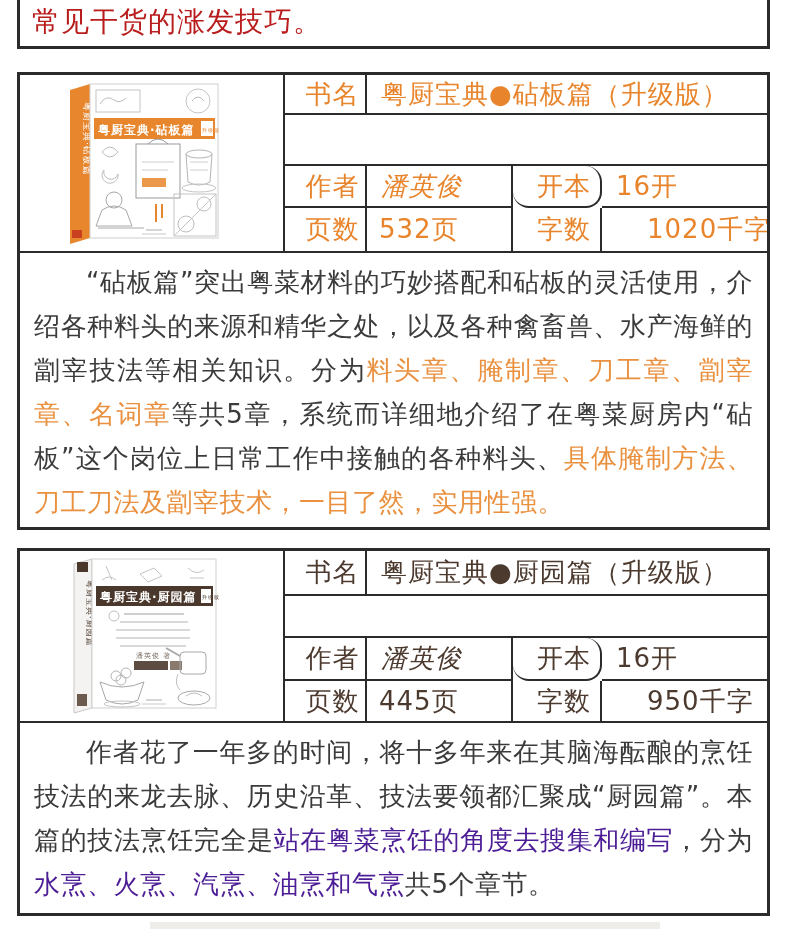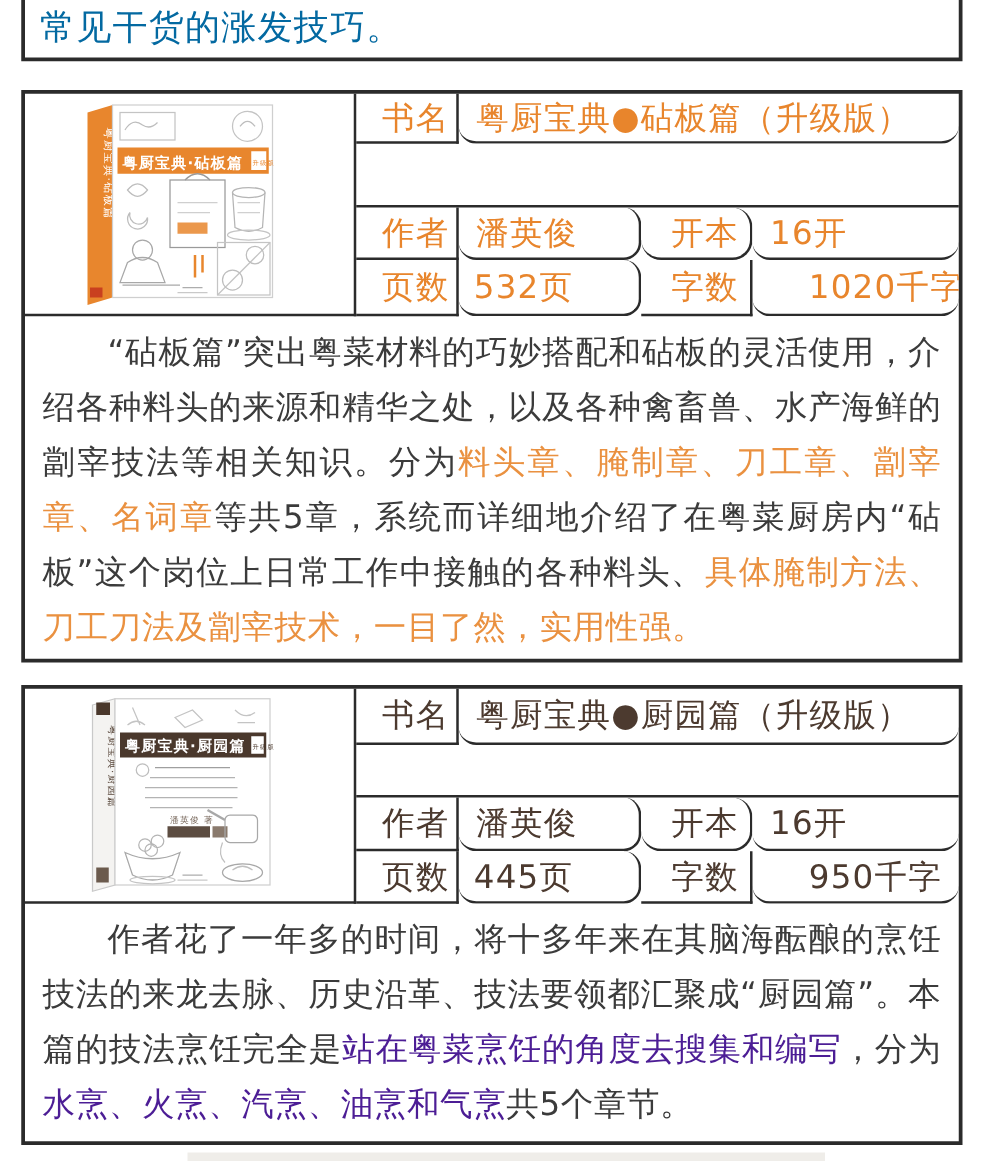--- a/index.html
+++ b/index.html
@@ -9,46 +9,46 @@
     font-family:"DejaVu Sans","Liberation Sans",sans-serif;
   }
   .panel{
     position:absolute;left:17px;width:747px;
     border:3px solid #2b2b2b;background:#fff;box-sizing:content-box;
   }
   
   .top-box{top:-40px;height:83px;}
   .top-box .top-text{
     position:absolute;left:12px;bottom:5px;
-    font-size:28px;color:#0369a1;letter-spacing:1px;white-space:nowrap;margin-top:28px;
+    font-size:28px;color:#b91c1c;letter-spacing:1px;white-space:nowrap;margin-top:28px;
   }
   
   .sec1{top:72px;height:452px;}
   .sec2{top:548px;height:362px;}
   .grid{
     display:grid;
     grid-template-columns:265px 82px 146px 89px 165px;
   }
   .sec1 .grid{grid-template-rows:40px 51px 42px 45px;}
   .sec2 .grid{grid-template-rows:45px 42px 43px 42px;}
   .cell{
     display:flex;align-items:center;box-sizing:border-box;
     border-bottom:2px solid #2b2b2b;
     font-size:26px;letter-spacing:1px;white-space:nowrap;overflow:hidden;
   }
   .sec1 .cell{color:#e8852c;}
   .sec2 .cell{color:#4c3a2f;}
   .lab{justify-content:center;border-right:2px solid #2b2b2b;padding-left:15px;}
-  .val{padding-left:14px;border-radius:14px;}
+  .val{padding-left:14px;}
   .vr{border-right:2px solid #2b2b2b;}
   .img-cell{grid-row:1/5;grid-column:1;border-right:2px solid #2b2b2b;justify-content:center;}
   .r1c2{grid-row:1;grid-column:2;}
   .r1c3{grid-row:1;grid-column:3/6;}
   .r2{grid-row:2;grid-column:2/6;border-right:none;}
-  .r3c2{grid-row:3;grid-column:2;} .r3c3{grid-row:3;grid-column:3;}
+  .r3c2{grid-row:3;grid-column:2;} .r3c3{grid-row:3;grid-column:3;font-style:italic;}
   .r3c4{grid-row:3;grid-column:4;border-radius:16px;} .r3c5{grid-row:3;grid-column:5;}
   .r4c2{grid-row:4;grid-column:2;} .r4c3{grid-row:4;grid-column:3;padding-left:12px;}
   .r4c4{grid-row:4;grid-column:4;text-align:center;} .r4c5{grid-row:4;grid-column:5;padding-left:45px;}
   
   .desc{padding:5px 12px 0 12px;}
   .desc p{
     margin:2px;font-size:26px;line-height:44px;letter-spacing:0.5px;
     text-indent:2em;text-align:justify;
   }
   .seg-dark{color:#3b3b3b;}

